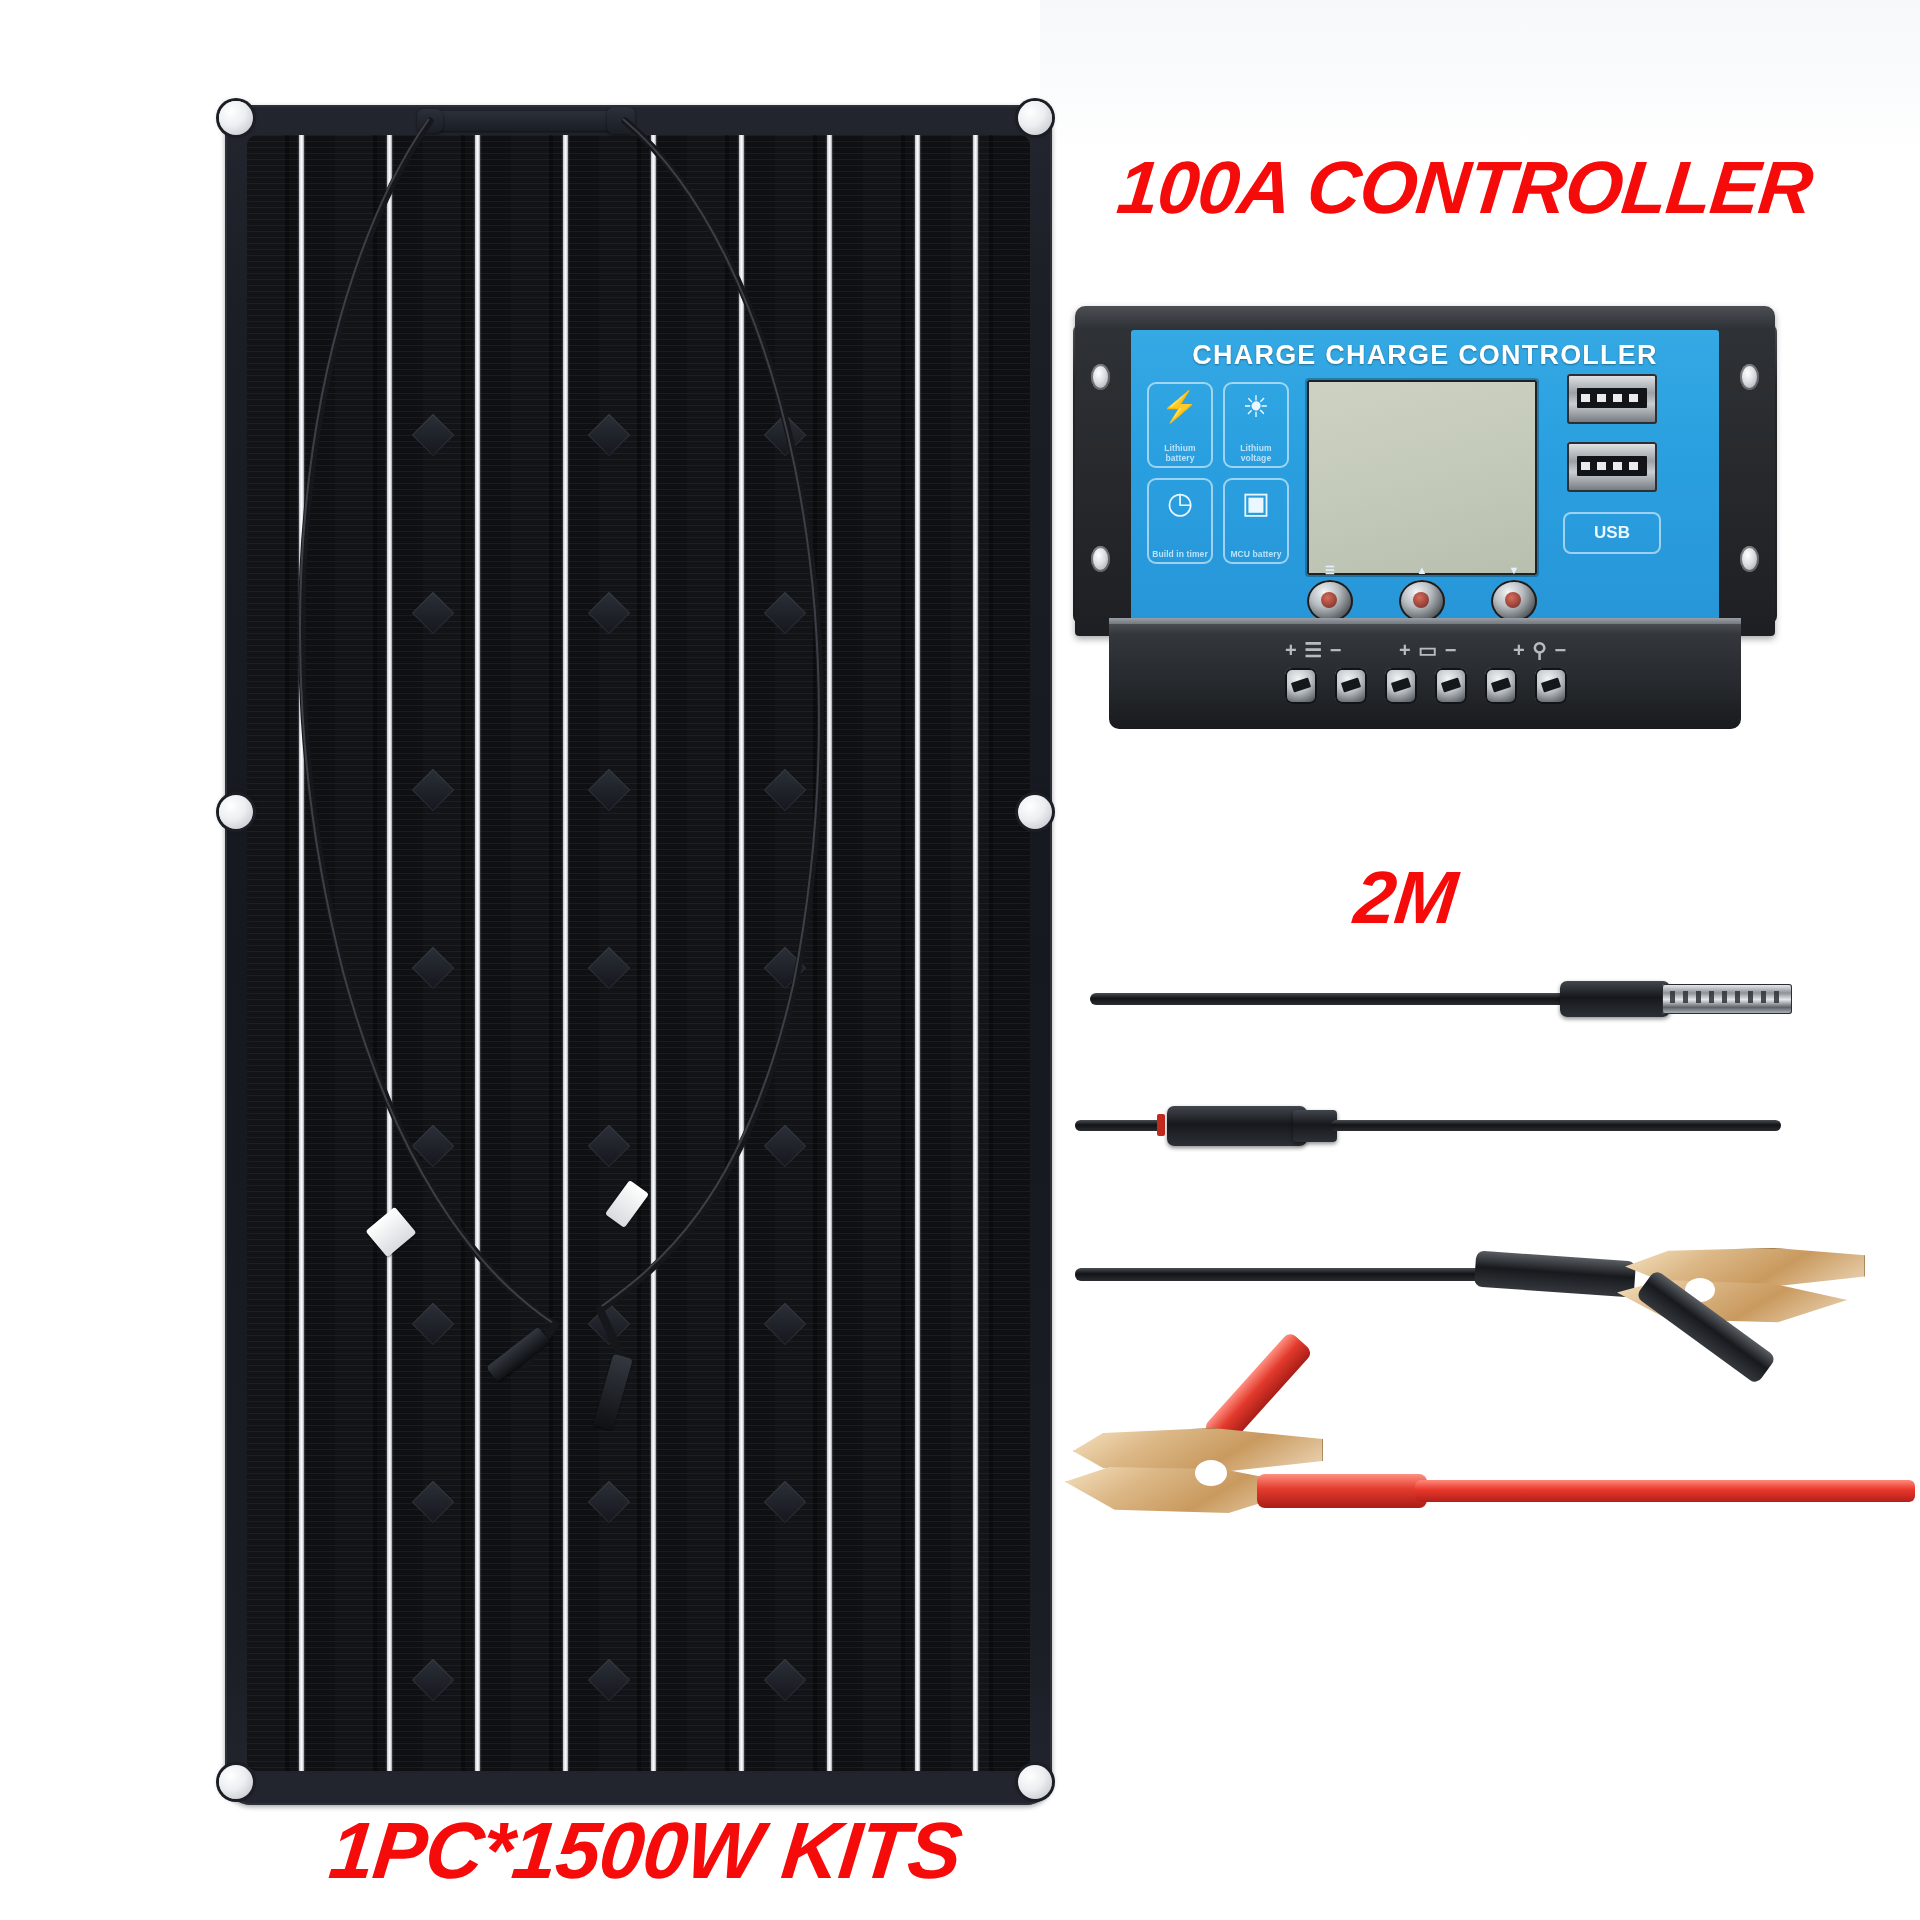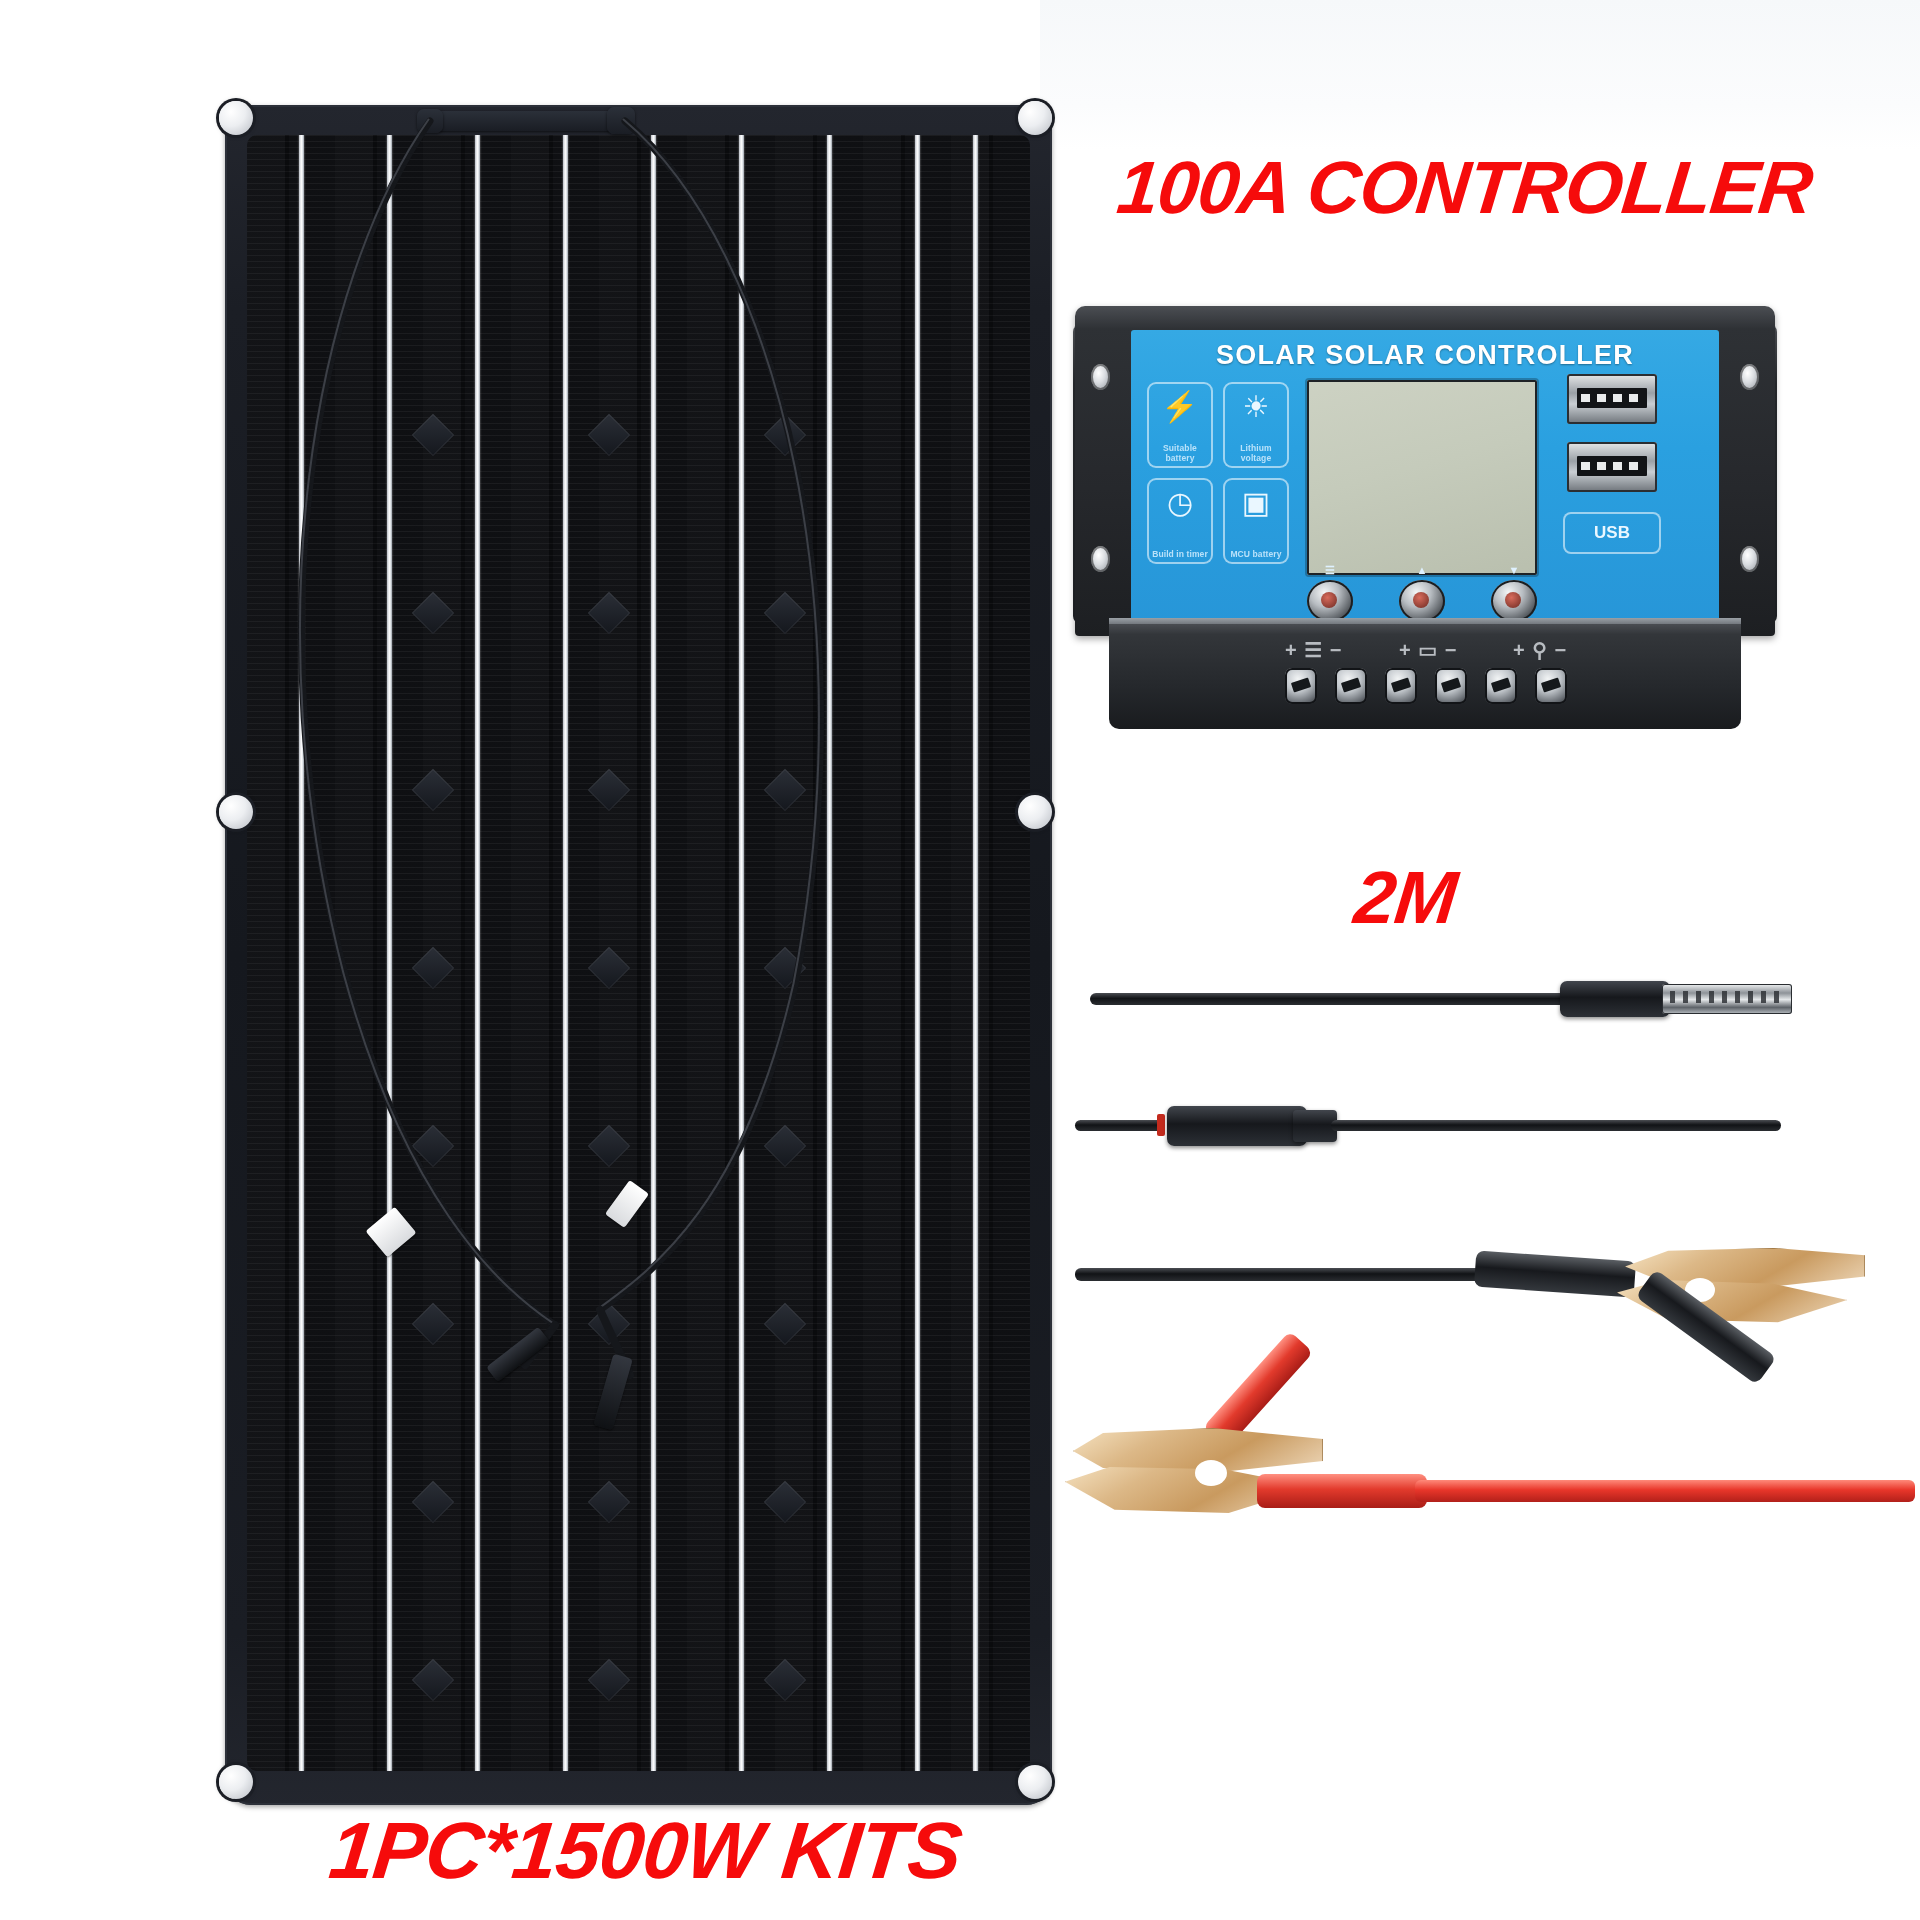--- a/index.html
+++ b/index.html
@@ -302,26 +302,26 @@
     <div class="ctl-ear left"></div>
     <div class="ctl-ear right"></div>
 
     <div class="ctl-shell"></div>
 
     <div class="screwhole" style="left:16px;top:58px;"></div>
     <div class="screwhole" style="right:16px;top:58px;"></div>
 
     <div class="ctl-face">
 
-      <div class="ctl-title">SOLAR SOLAR CONTROLLER</div>
+      <div class="ctl-title">CHARGE CHARGE CONTROLLER</div>
 
       <div class="feat-grid">
         <div class="feat" style="left:0;top:0;">
           <div class="fi">⚡</div>
-          <div class="fl">Suitable battery</div>
+          <div class="fl">Lithium battery</div>
         </div>
         <div class="feat" style="left:76px;top:0;">
           <div class="fi">☀</div>
           <div class="fl">Lithium voltage</div>
         </div>
         <div class="feat" style="left:0;top:96px;">
           <div class="fi">◷</div>
           <div class="fl">Build in timer</div>
         </div>
         <div class="feat" style="left:76px;top:96px;">

